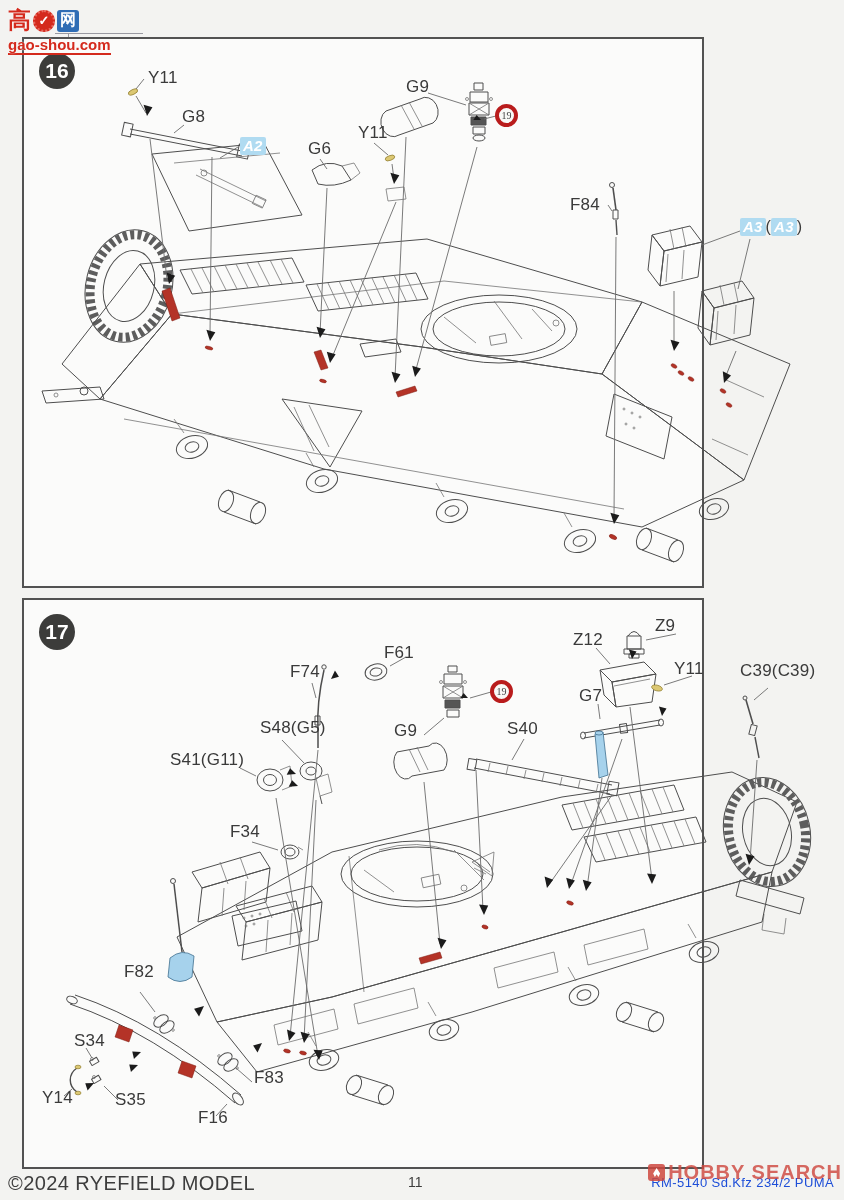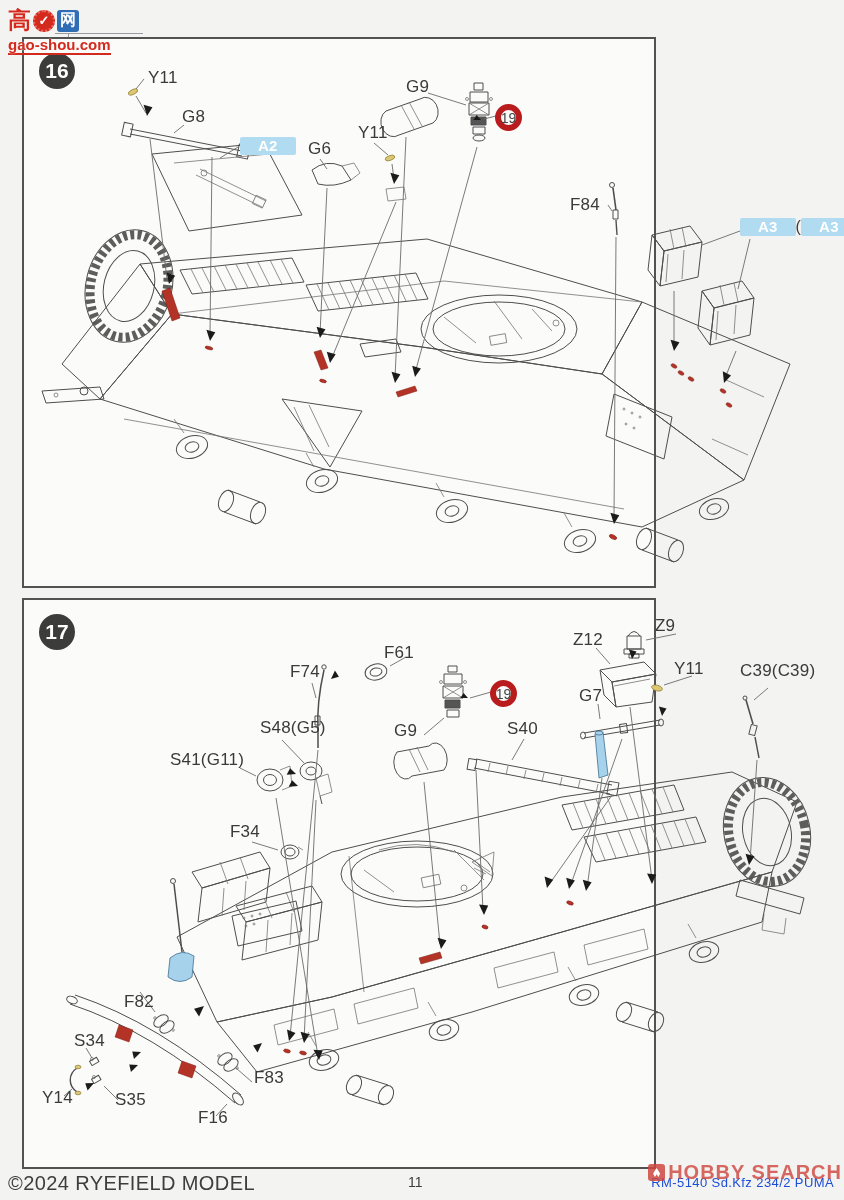--- a/index.html
+++ b/index.html
@@ -2,42 +2,42 @@
 <html><head>
 <meta charset="utf-8">
 <style>
   html,body{margin:0;padding:0;}
   body{
     width:844px;height:1200px;position:relative;overflow:hidden;
     background:#f3f3f1;
     font-family:"Liberation Sans",sans-serif;
   }
   .panel{
-    position:absolute;left:22px;width:634px;box-sizing:border-box;
+    position:absolute;left:22px;width:682px;box-sizing:border-box;
     border:2px solid #525252;background:#fbfbfa;
   }
   #panel16{top:37px;height:551px;}
   #panel17{top:598px;height:571px;}
   .badge{
     position:absolute;left:15px;top:14px;width:36px;height:36px;border-radius:50%;
     background:#3c3c3a;color:#ffffff;font-size:21px;font-weight:bold;
     display:flex;align-items:center;justify-content:center;
   }
   .plabel{
     position:absolute;font-size:17px;color:#3a3a3a;white-space:nowrap;letter-spacing:.2px;z-index:5;
   }
   .chip{
     display:inline-block;background:#b0dbf1;color:#ffffff;font-weight:bold;
-    font-size:15px;line-height:18px;padding:0 18px;border-radius:2px;
+    font-size:15px;line-height:18px;padding:0 3px;border-radius:2px;font-style:italic;
   }
   .paren{color:#3a3a3a;font-size:16px;}
   .circnum{
-    position:absolute;width:15px;height:15px;border:6px solid #b91c1c;border-radius:50%;
-    font-size:14px;color:#454545;display:flex;align-items:center;justify-content:center;
-    background:#f9f9f7;z-index:5;
+    position:absolute;width:15px;height:15px;border:4px solid #b91c1c;border-radius:50%;
+    font-size:10px;color:#454545;display:flex;align-items:center;justify-content:center;
+    background:#f9f9f7;z-index:5;font-family:Liberation Serif, serif;
   }
   svg.art{position:absolute;left:0;top:0;}
   
   .gs-logo{position:absolute;left:8px;top:5px;z-index:9;}
   .gs-row{display:flex;align-items:center;gap:2px;}
   .gs-gao{color:#d42a1d;font-size:23px;font-weight:bold;text-shadow:0 0 2px #fff;}
   .gs-gear{
     width:22px;height:22px;border-radius:50%;background:#d42a1d;color:#fff;
     font-size:13px;font-weight:bold;display:flex;align-items:center;justify-content:center;
     border:2px dotted #e8695f;box-sizing:border-box;
@@ -531,21 +531,21 @@
   <div class="plabel" style="left:146px;top:150px">S41(G11)</div>
   <div class="plabel" style="left:370px;top:121px">G9</div>
   <div class="circnum" style="left:466px;top:80px">19</div>
   <div class="plabel" style="left:483px;top:119px">S40</div>
   <div class="plabel" style="left:549px;top:30px">Z12</div>
   <div class="plabel" style="left:631px;top:16px">Z9</div>
   <div class="plabel" style="left:650px;top:59px">Y11</div>
   <div class="plabel" style="left:555px;top:86px">G7</div>
   <div class="plabel" style="left:716px;top:61px">C39(C39)</div>
   <div class="plabel" style="left:206px;top:222px">F34</div>
-  <div class="plabel" style="left:100px;top:392px">F82</div>
+  <div class="plabel" style="left:100px;top:362px">F82</div>
   <div class="plabel" style="left:50px;top:431px">S34</div>
   <div class="plabel" style="left:18px;top:488px">Y14</div>
   <div class="plabel" style="left:91px;top:490px">S35</div>
   <div class="plabel" style="left:230px;top:468px">F83</div>
   <div class="plabel" style="left:174px;top:508px">F16</div>
 </div>
 
 <div class="ft" id="ft-copy">©2024 RYEFIELD MODEL</div>
 <div class="ft" id="ft-page">11</div>
 <div class="ft" id="ft-code">RM-5140 Sd.Kfz 234/2 PUMA</div>

